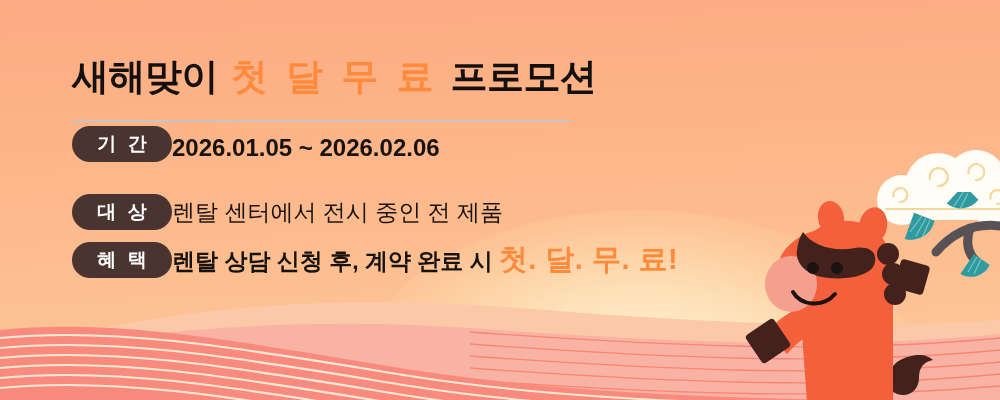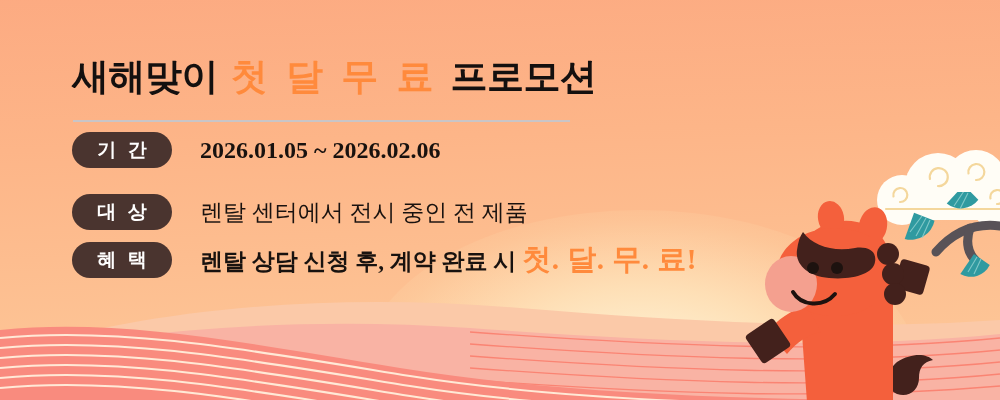--- a/index.html
+++ b/index.html
@@ -104,47 +104,45 @@
     height: 2px;
     background: #c9c5c7;
   }
 
   .row {
     position: absolute;
     left: 72px;
     display: flex;
     align-items: center;
   }
-  .row-1 { top: 132px; }
+  .row-1 { top: 126px; align-items: flex-end; }
   .row-2 { top: 194px; }
   .row-3 { top: 240px; }
 
   .pill {
     width: 100px;
     height: 36px;
     border-radius: 18px;
     background: #4a342f;
     color: #ffffff;
     font-size: 19px;
     font-weight: bold;
     letter-spacing: 3px;
     display: flex;
     align-items: center;
     justify-content: center;
     text-indent: 3px;
     flex: none;
   }
 
   .row-text {
-    margin-left: 28px;
     font-size: 23px;
     font-weight: bold;
     color: #18120f;
     white-space: nowrap;
-    font-family: Liberation Serif, serif;
   }
   .row-1 .row-text { font-size: 24px; }
   .row-2 .row-text { font-weight: 500; color: #19120f; }
   .row-3 .row-text { font-size: 23px; }
 
   .hl {
     color: #ff8a3c;
     font-weight: bold;
     font-size: 29px;
     letter-spacing: 0.5px;

